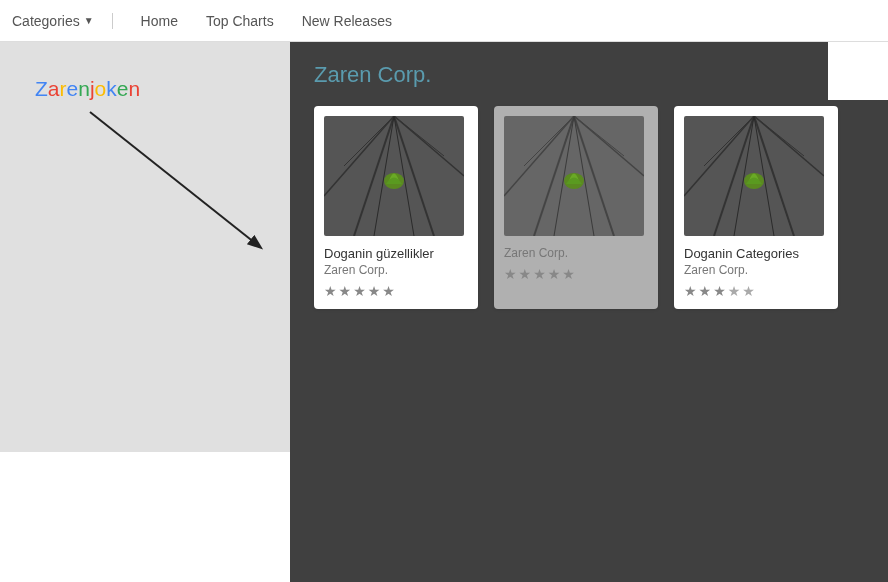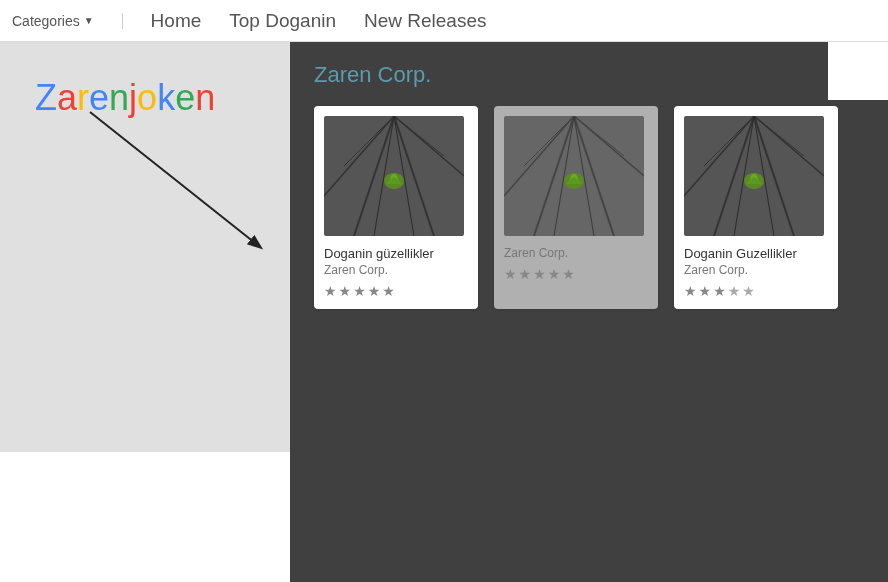--- a/index.html
+++ b/index.html
@@ -20,38 +20,38 @@
       display: flex;
       align-items: center;
       padding: 0 12px;
       position: relative;
       z-index: 10;
     }
     .nav-categories {
       display: flex;
       align-items: center;
       gap: 4px;
-      padding-right: 28px;
+      padding-right: 18px;
       border-right: 1px solid #ccc;
       cursor: pointer;
       font-size: 14px;
       color: #555;
     }
     .nav-categories .chevron {
       font-size: 10px;
       color: #555;
     }
     .nav-links {
       display: flex;
       align-items: center;
       gap: 0;
       margin-left: 14px;
     }
     .nav-link {
-      font-size: 19px;
+      font-size: 14px;
       color: #555;
       padding: 0 14px;
       cursor: pointer;
       text-decoration: none;
     }
 
     
     .main-area {
       display: flex;
       height: calc(582px - 42px);
@@ -62,21 +62,21 @@
       width: 290px;
       background: #e0e0e0;
       position: relative;
       flex-shrink: 0;
     }
 
     .zarenjoken-label {
       position: absolute;
       top: 35px;
       left: 35px;
-      font-size: 36px;
+      font-size: 21px;
       font-weight: 300;
     }
     .z-letter { color: #4285f4; }
     .a-letter { color: #ea4335; }
     .r-letter { color: #fbbc04; }
     .e-letter { color: #4285f4; }
     .n-letter { color: #34a853; }
     .j-letter { color: #ea4335; }
     .o-letter { color: #fbbc04; }
     .k-letter { color: #4285f4; }
@@ -182,21 +182,21 @@
 </head>
 <body>
 
 <nav class="nav-bar">
   <div class="nav-categories">
     <span>Categories</span>
     <span class="chevron">▼</span>
   </div>
   <div class="nav-links">
     <a class="nav-link">Home</a>
-    <a class="nav-link">Top Doganin</a>
+    <a class="nav-link">Top Charts</a>
     <a class="nav-link">New Releases</a>
   </div>
 </nav>
 
 <div class="main-area">
 
   <div class="left-panel">
 
     <div class="zarenjoken-label">
       <span class="z-letter">Z</span><span class="a-letter">a</span><span class="r-letter">r</span><span class="e-letter">e</span><span class="n-letter">n</span><span class="j-letter">j</span><span class="o-letter">o</span><span class="k-letter">k</span><span class="e2-letter">e</span><span class="n2-letter">n</span>
@@ -291,21 +291,21 @@
             <line x1="70" y1="0" x2="140" y2="60" stroke="#333" stroke-width="1.5"></line>
             <line x1="70" y1="0" x2="20" y2="50" stroke="#333" stroke-width="1"></line>
             <line x1="70" y1="0" x2="120" y2="40" stroke="#333" stroke-width="1"></line>
             <line x1="70" y1="0" x2="50" y2="120" stroke="#2a2a2a" stroke-width="1"></line>
             <line x1="70" y1="0" x2="90" y2="120" stroke="#2a2a2a" stroke-width="1"></line>
             <ellipse cx="70" cy="65" rx="10" ry="8" fill="#5a8a20"></ellipse>
             <path d="M65,65 Q70,50 75,65" fill="#6aaa25"></path>
             <path d="M62,68 Q70,55 78,68" fill="#5a9a20"></path>
           </svg>
         </div>
-        <div class="card-title">Doganin Guzellikler</div>
+        <div class="card-title">Doganin Categories</div>
         <div class="card-artist">Zaren Corp.</div>
         <div class="stars">
           <span class="star filled">★</span>
           <span class="star filled">★</span>
           <span class="star filled">★</span>
           <span class="star">★</span>
           <span class="star">★</span>
         </div>
       </div>
 

